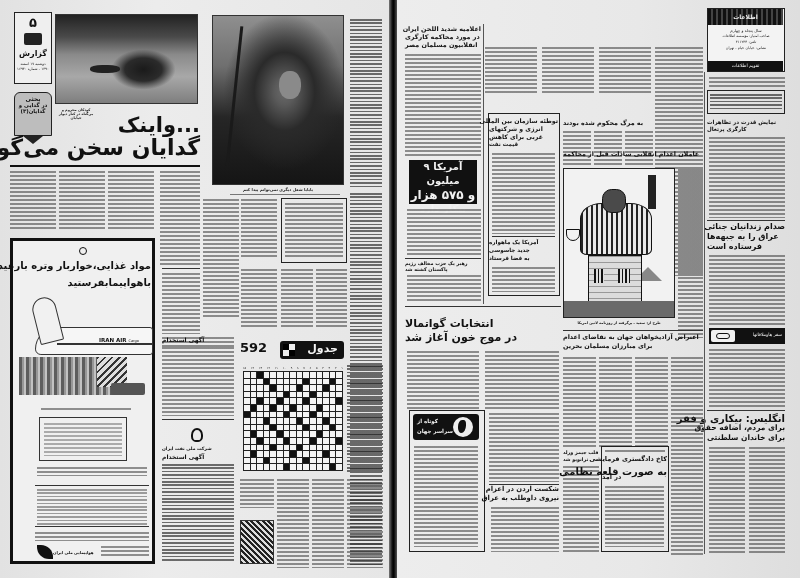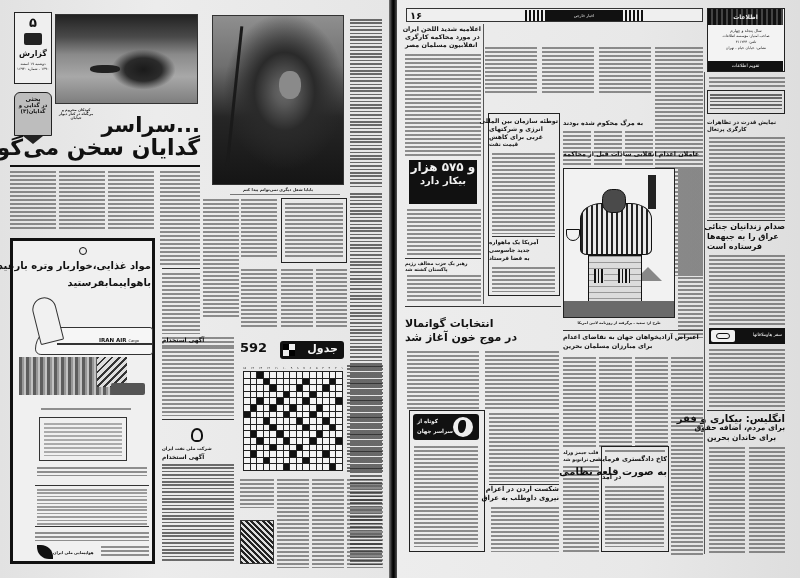--- a/index.html
+++ b/index.html
@@ -49,21 +49,21 @@
   </div>
   <div class="cap" style="left:56px;top:108px;width:40px;font-size:3.5px;white-space:normal;">کودکان محروم و بی‌گناه در کنار دیوار خیابان</div>
 
   <div style="position:absolute;left:14px;top:92px;width:38px;height:44px;background:#bdbdbd;border:1.5px solid #222;border-radius:6px 6px 0 0;">
     <div style="text-align:center;font-size:6px;font-weight:bold;direction:rtl;margin-top:2px;">بحثی</div>
     <div style="text-align:center;font-size:5.4px;font-weight:bold;direction:rtl;white-space:nowrap;">در گدایی و</div>
     <div style="text-align:center;font-size:5.4px;font-weight:bold;direction:rtl;">گدایان(۳)</div>
   </div>
   <div style="position:absolute;left:23px;top:136px;width:0;height:0;border-left:10px solid transparent;border-right:10px solid transparent;border-top:8px solid #222;"></div>
 
-  <div class="hl" style="left:80px;top:114px;width:120px;font-size:21px;text-align:right;">...سراسر</div>
+  <div class="hl" style="left:80px;top:114px;width:120px;font-size:21px;text-align:right;">...واینک</div>
   <div class="hl" style="left:8px;top:136px;width:192px;font-size:22px;">گدایان سخن می‌گویند</div>
   <div class="rule-h" style="left:10px;top:165px;width:190px;height:2px;background:#111;"></div>
 
   <div class="photo" style="left:212px;top:15px;width:132px;height:170px;background:radial-gradient(ellipse at 55% 45%,#6a6a6a 0%,#5a5a5a 10%,#2a2a2a 30%,transparent 60%),linear-gradient(180deg,#8f8f8f 0%,#6f6f6f 30%,#262626 60%,#151515 100%);">
     <div style="position:absolute;left:66px;top:55px;width:22px;height:28px;background:#8a8a8a;border-radius:45%;"></div>
     <div style="position:absolute;left:20px;top:10px;width:3px;height:140px;background:#1a1a1a;transform:rotate(6deg);"></div>
   </div>
   <div class="cap" style="left:212px;top:187px;width:132px;">بابابا شغل دیگری نمی‌توانم پیدا کنم</div>
   <div class="rule-h" style="left:230px;top:194px;width:110px;background:#777;"></div>
 
@@ -385,28 +385,20 @@
   <div class="txt" style="left:312px;top:478px;width:32px;height:90px;"></div>
   <div class="txt" style="left:347px;top:478px;width:36px;height:90px;"></div>
 
   <div style="position:absolute;left:240px;top:520px;width:34px;height:44px;border:1px solid #333;background:repeating-linear-gradient(45deg,#222 0 2px,#ddd 2px 4px),repeating-linear-gradient(-45deg,#444 0 2px,transparent 2px 4px);"></div>
 </div>
 
 <div class="spine"></div>
 
 <div class="page page-right">
 
-  <div style="position:absolute;left:9px;top:8px;width:297px;height:14px;border:1px solid #333;background:#efefef;">
-    <div style="position:absolute;left:3px;top:1px;font-size:10px;font-weight:bold;">۱۶</div>
-    <div style="position:absolute;left:118px;top:1px;width:22px;height:11px;background:repeating-linear-gradient(90deg,#111 0 2px,transparent 2px 4px);"></div>
-    <div class="inv" style="position:absolute;left:140px;top:1px;width:74px;height:11px;">
-      <div style="font-size:4px;text-align:center;direction:rtl;line-height:11px;">اخبار خارجی</div>
-    </div>
-    <div style="position:absolute;left:214px;top:1px;width:22px;height:11px;background:repeating-linear-gradient(90deg,#111 0 2px,transparent 2px 4px);"></div>
-  </div>
 
   <div class="boxed" style="left:310px;top:8px;width:78px;height:64px;background:#f3f3f3;">
     <div class="inv" style="position:absolute;left:0;top:0;width:75px;height:16px;background:repeating-linear-gradient(90deg,#111 0 3px,#444 3px 5px);">
       <div style="text-align:center;font-size:6px;font-weight:bold;color:#eee;direction:rtl;line-height:16px;">اطلاعات</div>
     </div>
     <div style="position:absolute;top:19px;width:100%;text-align:center;font-size:4px;direction:rtl;">سال پنجاه و چهارم</div>
     <div style="position:absolute;top:25px;width:100%;text-align:center;font-size:3.6px;direction:rtl;">صاحب امتیاز: مؤسسه اطلاعات</div>
     <div style="position:absolute;top:31px;width:100%;text-align:center;font-size:3.6px;direction:rtl;">تلفن: ۳۱۱۲۳۴</div>
     <div style="position:absolute;top:37px;width:100%;text-align:center;font-size:3.6px;direction:rtl;">نشانی: خیابان خیام - تهران</div>
     <div class="inv" style="position:absolute;left:0;bottom:0;width:75px;height:10px;">
@@ -432,37 +424,38 @@
     <div style="position:absolute;left:1px;top:1px;width:24px;height:12px;background:#f1f1f1;border-radius:2px;">
       <div style="position:absolute;left:5px;top:3px;width:14px;height:6px;border:1.5px solid #111;border-radius:6px;"></div>
     </div>
     <div style="position:absolute;right:2px;top:3px;font-size:4.5px;color:#eee;direction:rtl;">سفر هاوملاقاتها</div>
   </div>
   <div class="txt" style="left:312px;top:348px;width:76px;height:60px;"></div>
   <div class="rule-h" style="left:310px;top:410px;width:78px;"></div>
 
   <div class="hl" style="left:310px;top:414px;width:78px;font-size:10px;">انگلیس: بیکاری و فقر</div>
   <div class="hl" style="left:310px;top:424px;width:78px;font-size:7.5px;">برای مردم، اضافه حقوق</div>
-  <div class="hl" style="left:310px;top:434px;width:78px;font-size:7.5px;">برای خاندان بحرین</div>
+  <div class="hl" style="left:310px;top:434px;width:78px;font-size:7.5px;">برای خاندان سلطنتی</div>
   <div class="txt" style="left:312px;top:446px;width:36px;height:108px;"></div>
   <div class="txt" style="left:352px;top:446px;width:36px;height:108px;"></div>
   <div class="rule-v" style="left:307px;top:72px;height:482px;"></div>
 
   <div class="txt" style="left:88px;top:46px;width:52px;height:48px;"></div>
   <div class="txt" style="left:145px;top:46px;width:52px;height:48px;"></div>
   <div class="txt" style="left:202px;top:46px;width:52px;height:48px;"></div>
   <div class="txt" style="left:258px;top:46px;width:48px;height:230px;"></div>
 
   <div class="hl" style="left:8px;top:26px;width:76px;font-size:6.4px;">اعلامیه شدید اللحن ایران</div>
   <div class="hl" style="left:8px;top:34px;width:76px;font-size:6.4px;">در مورد محاکمه کارگری</div>
   <div class="hl" style="left:8px;top:42px;width:76px;font-size:6.4px;">انقلابیون مسلمان مصر</div>
   <div class="txt" style="left:8px;top:53px;width:76px;height:105px;"></div>
   <div class="rule-v" style="left:86px;top:24px;height:280px;"></div>
 
   <div class="inv" style="position:absolute;left:12px;top:160px;width:68px;height:44px;">
+    <div style="text-align:center;font-size:10px;font-weight:bold;direction:rtl;line-height:14px;">آمریکا ۹ میلیون</div>
     <div style="text-align:center;font-size:12px;font-weight:bold;direction:rtl;line-height:14px;">و ۵۷۵ هزار</div>
     <div style="text-align:center;font-size:10px;font-weight:bold;direction:rtl;line-height:14px;">بیکار دارد</div>
   </div>
   <div class="txt" style="left:10px;top:208px;width:74px;height:48px;"></div>
   <div class="rule-h" style="left:8px;top:258px;width:76px;"></div>
 
   <div class="hl" style="left:8px;top:261px;width:76px;font-size:4.8px;">رهبر یک حزب مخالف رژیم</div>
   <div class="hl" style="left:8px;top:267px;width:76px;font-size:4.8px;">پاکستان کشته شد</div>
   <div class="txt" style="left:10px;top:274px;width:74px;height:28px;"></div>
 

